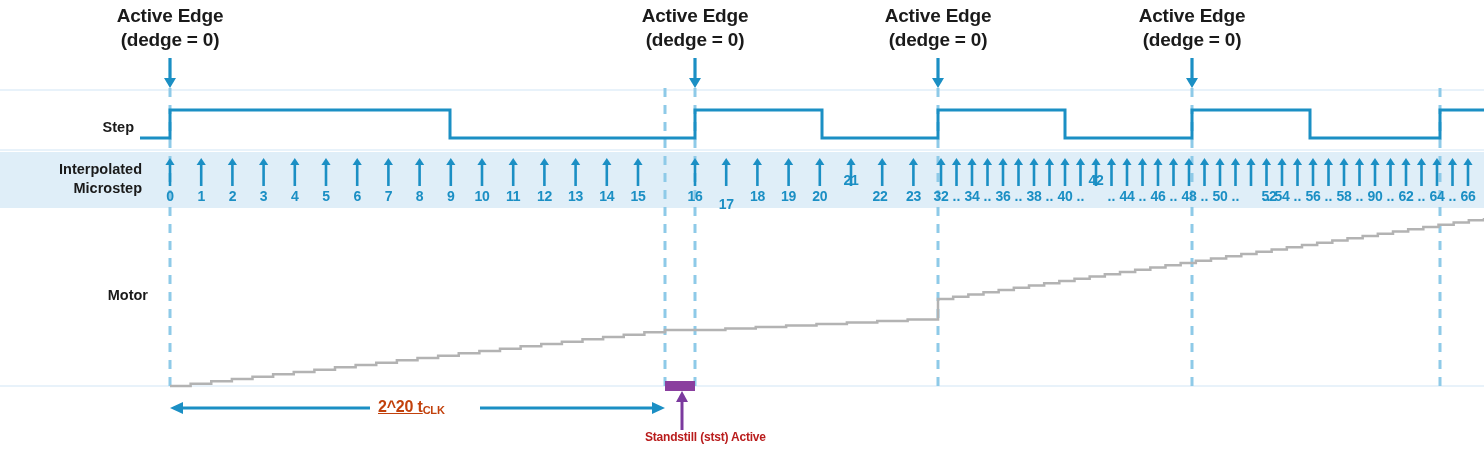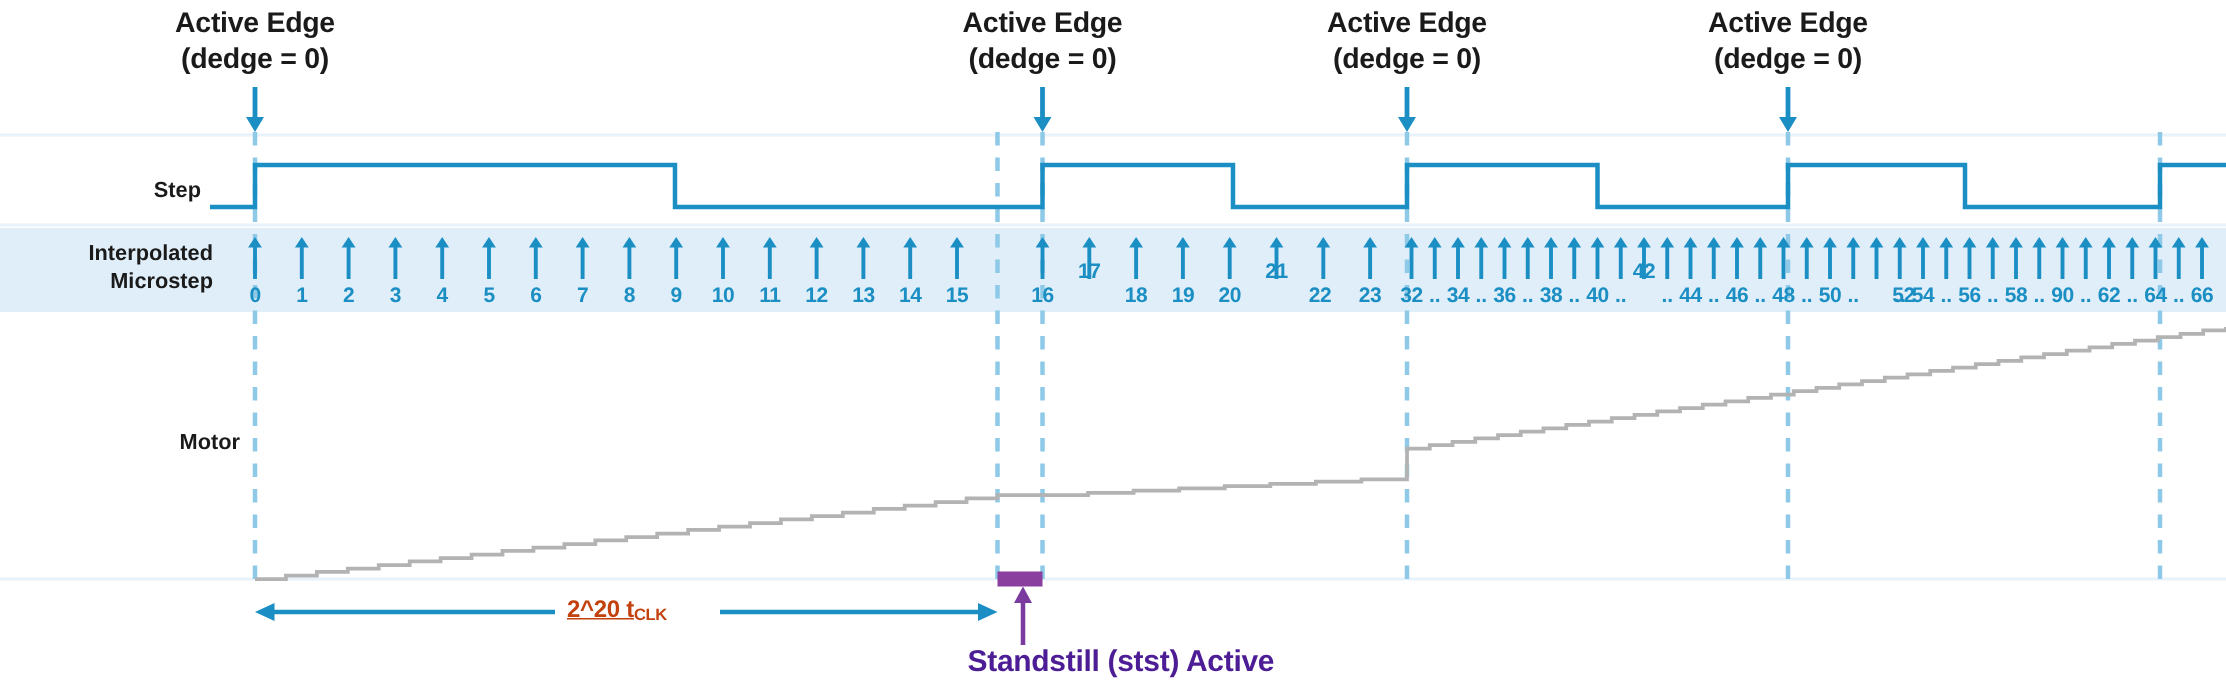--- a/index.html
+++ b/index.html
@@ -32,23 +32,23 @@
     font-size:16px;
     font-weight:bold;
     color:#c2410c;
     white-space:nowrap;
     letter-spacing:-0.2px;
     text-decoration:underline;
   }
   .tclk-label sub{font-size:11px;font-weight:bold;vertical-align:-2px;}
   .stst-label{
     position:absolute;
-    font-size:20px;
-    font-weight:bold;
-    color:#4c1d95;
+    font-size:12px;
+    font-weight:bold;
+    color:#b91c1c;
     white-space:nowrap;
     letter-spacing:-0.2px;
   }
 
   
   #ms-band{
     position:absolute;
     background:#dfeef8;
   }
   .ms-num{
@@ -379,21 +379,21 @@
 
   <div class="row-label" style="left:0px;top:118px;width:134px;">
     <span>Step</span>
   </div>
 
   <div class="row-label" style="left:0px;top:160px;width:142px;">
     <div>Interpolated</div>
     <div>Microstep</div>
   </div>
 
-  <div class="row-label" style="left:0px;top:286px;width:148px;padding-left:12px;">
+  <div class="row-label" style="left:0px;top:286px;width:148px;">
     <div>Motor</div>
   </div>
 
   <div id="edge-labels">
       <div class="edge-label" style="left: 170px; top: 4px;">
         <div>Active Edge</div>
         <div>(dedge = 0)</div>
       </div>
       <div class="edge-label" style="left: 695px; top: 4px;">
         <div>Active Edge</div>
@@ -420,21 +420,21 @@
       <div class="ms-num" style="left: 388.4px; top: 188px;">7</div>
       <div class="ms-num" style="left: 419.6px; top: 188px;">8</div>
       <div class="ms-num" style="left: 450.8px; top: 188px;">9</div>
       <div class="ms-num" style="left: 482px; top: 188px;">10</div>
       <div class="ms-num" style="left: 513.2px; top: 188px;">11</div>
       <div class="ms-num" style="left: 544.4px; top: 188px;">12</div>
       <div class="ms-num" style="left: 575.6px; top: 188px;">13</div>
       <div class="ms-num" style="left: 606.8px; top: 188px;">14</div>
       <div class="ms-num" style="left: 638px; top: 188px;">15</div>
       <div class="ms-num" style="left: 695px; top: 188px;">16</div>
-      <div class="ms-num" style="left: 726.2px; top: 172px;">17</div>
+      <div class="ms-num" style="left: 726.2px; top: 196px;">17</div>
       <div class="ms-num" style="left: 757.4px; top: 188px;">18</div>
       <div class="ms-num" style="left: 788.6px; top: 188px;">19</div>
       <div class="ms-num" style="left: 819.8px; top: 188px;">20</div>
       <div class="ms-num" style="left: 851px; top: 172px;">21</div>
       <div class="ms-num" style="left: 880px; top: 188px;">22</div>
       <div class="ms-num" style="left: 913.4px; top: 188px;">23</div>
       <div class="ms-num" style="left: 941px; top: 188px;">32</div>
       <div class="ms-dots" style="left: 956.5px; top: 188px;">..</div>
       <div class="ms-num" style="left: 972px; top: 188px;">34</div>
       <div class="ms-dots" style="left: 987.5px; top: 188px;">..</div>

